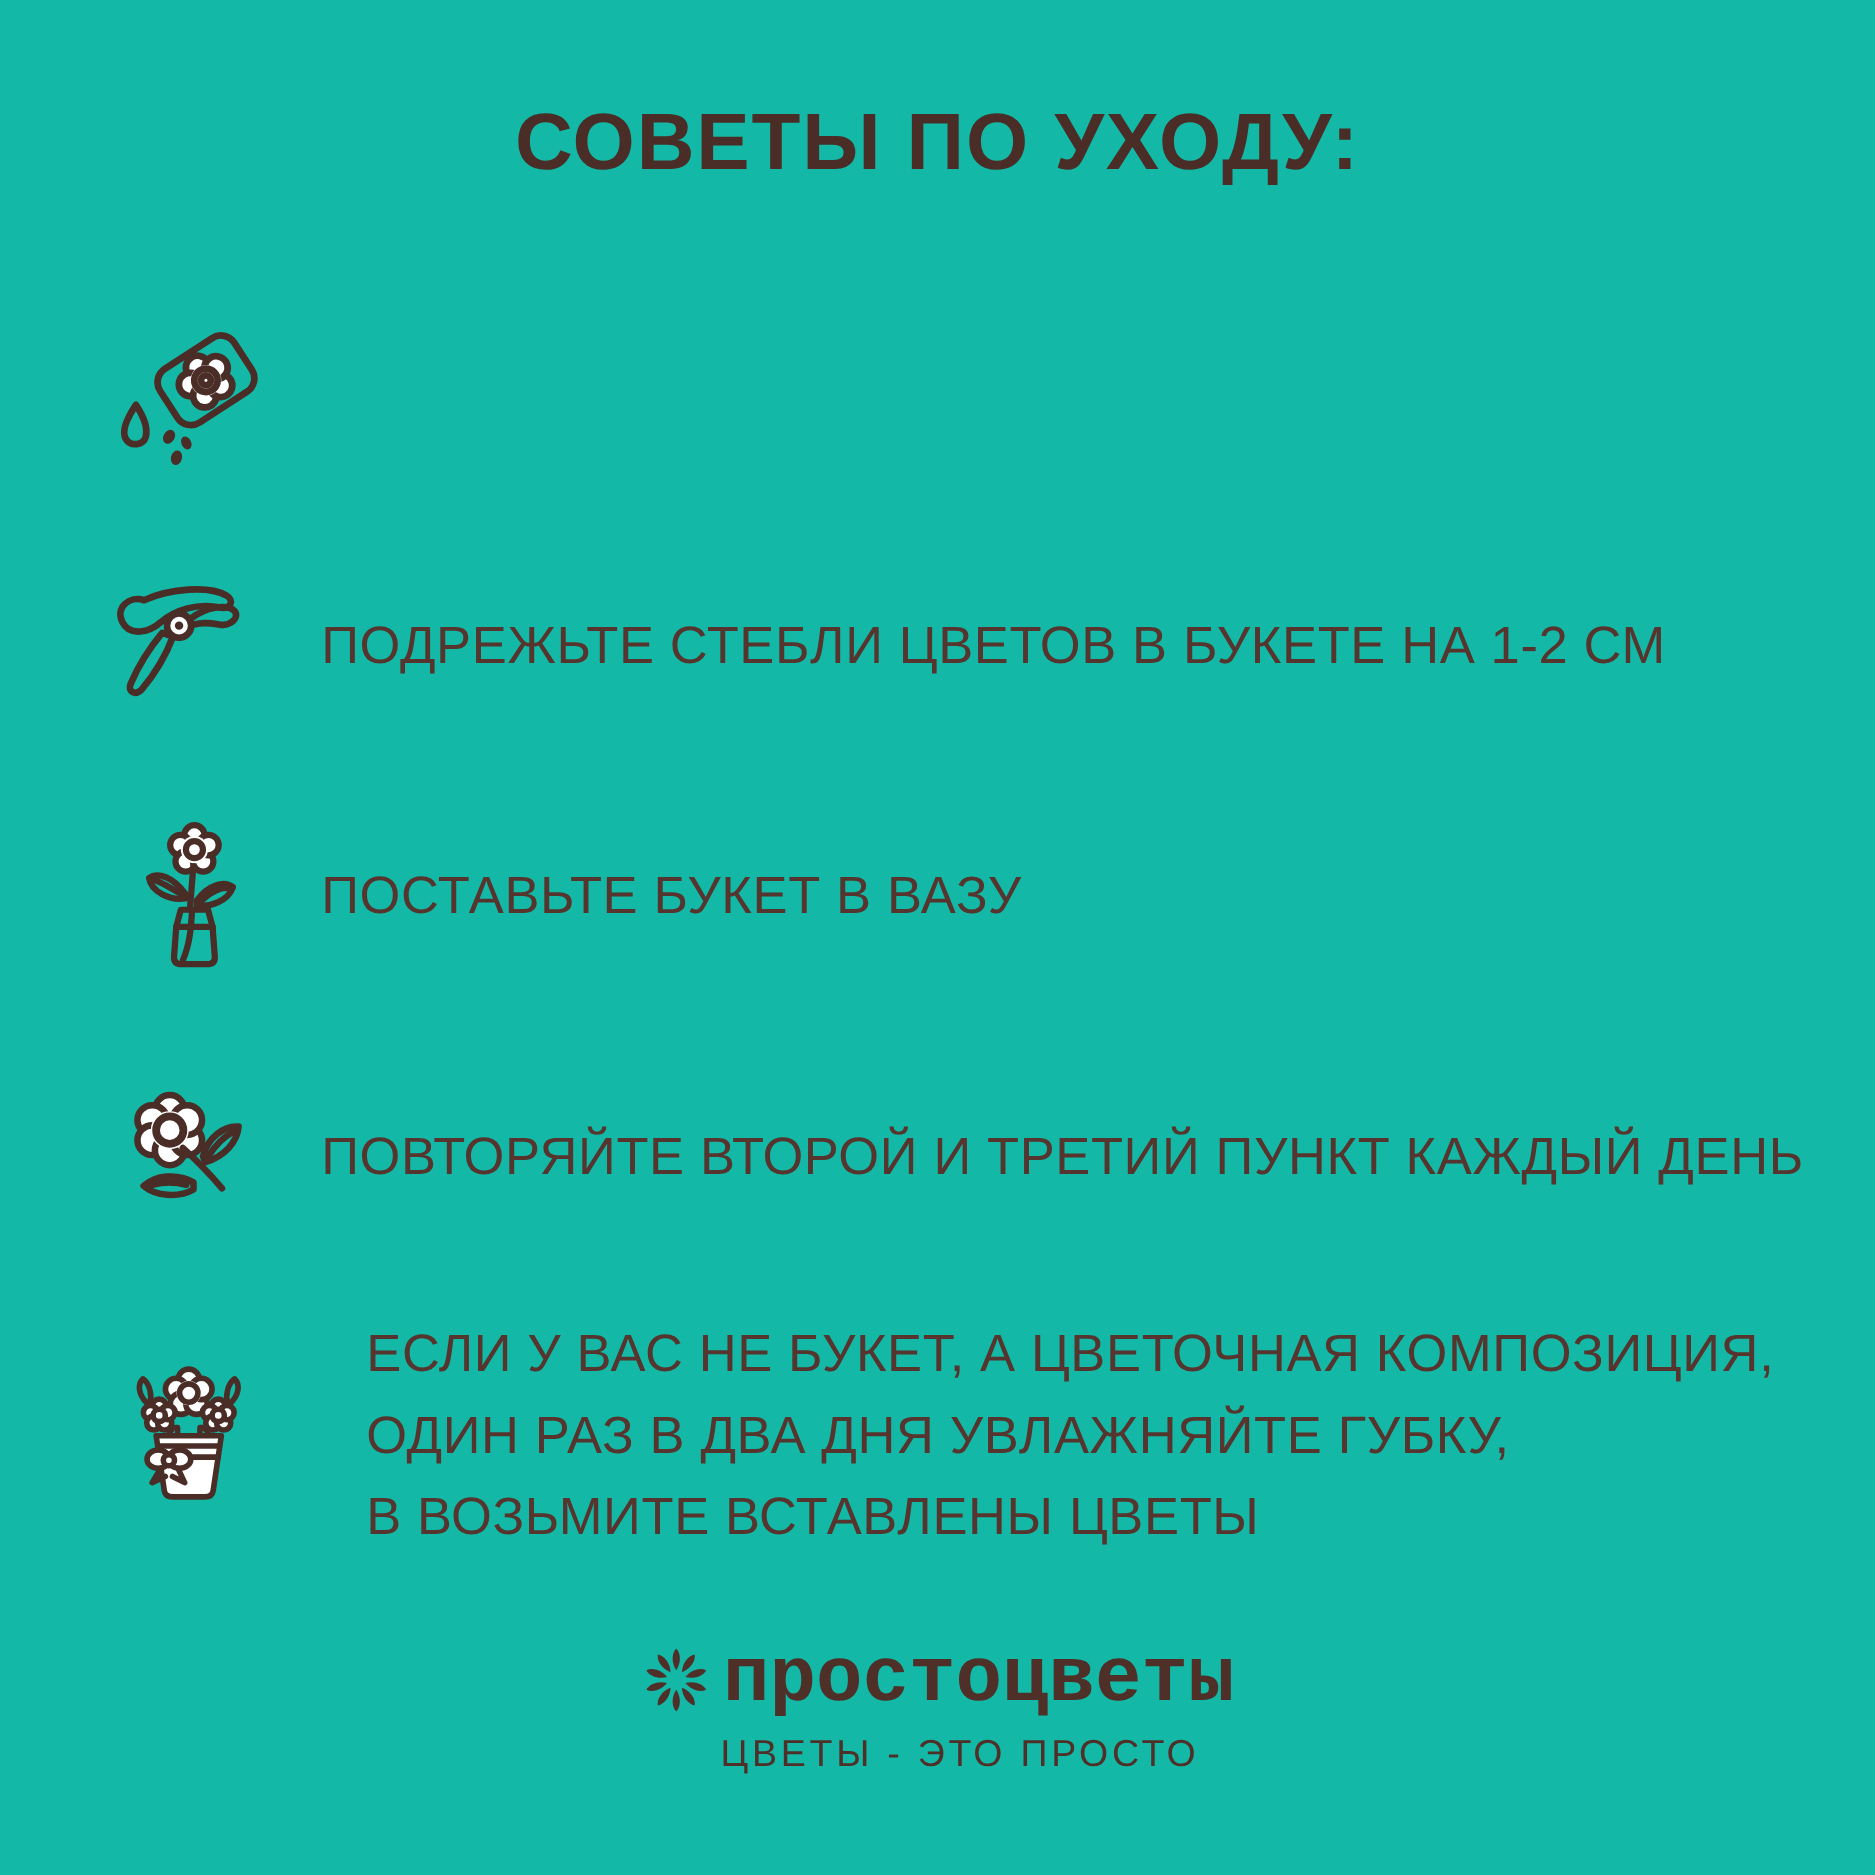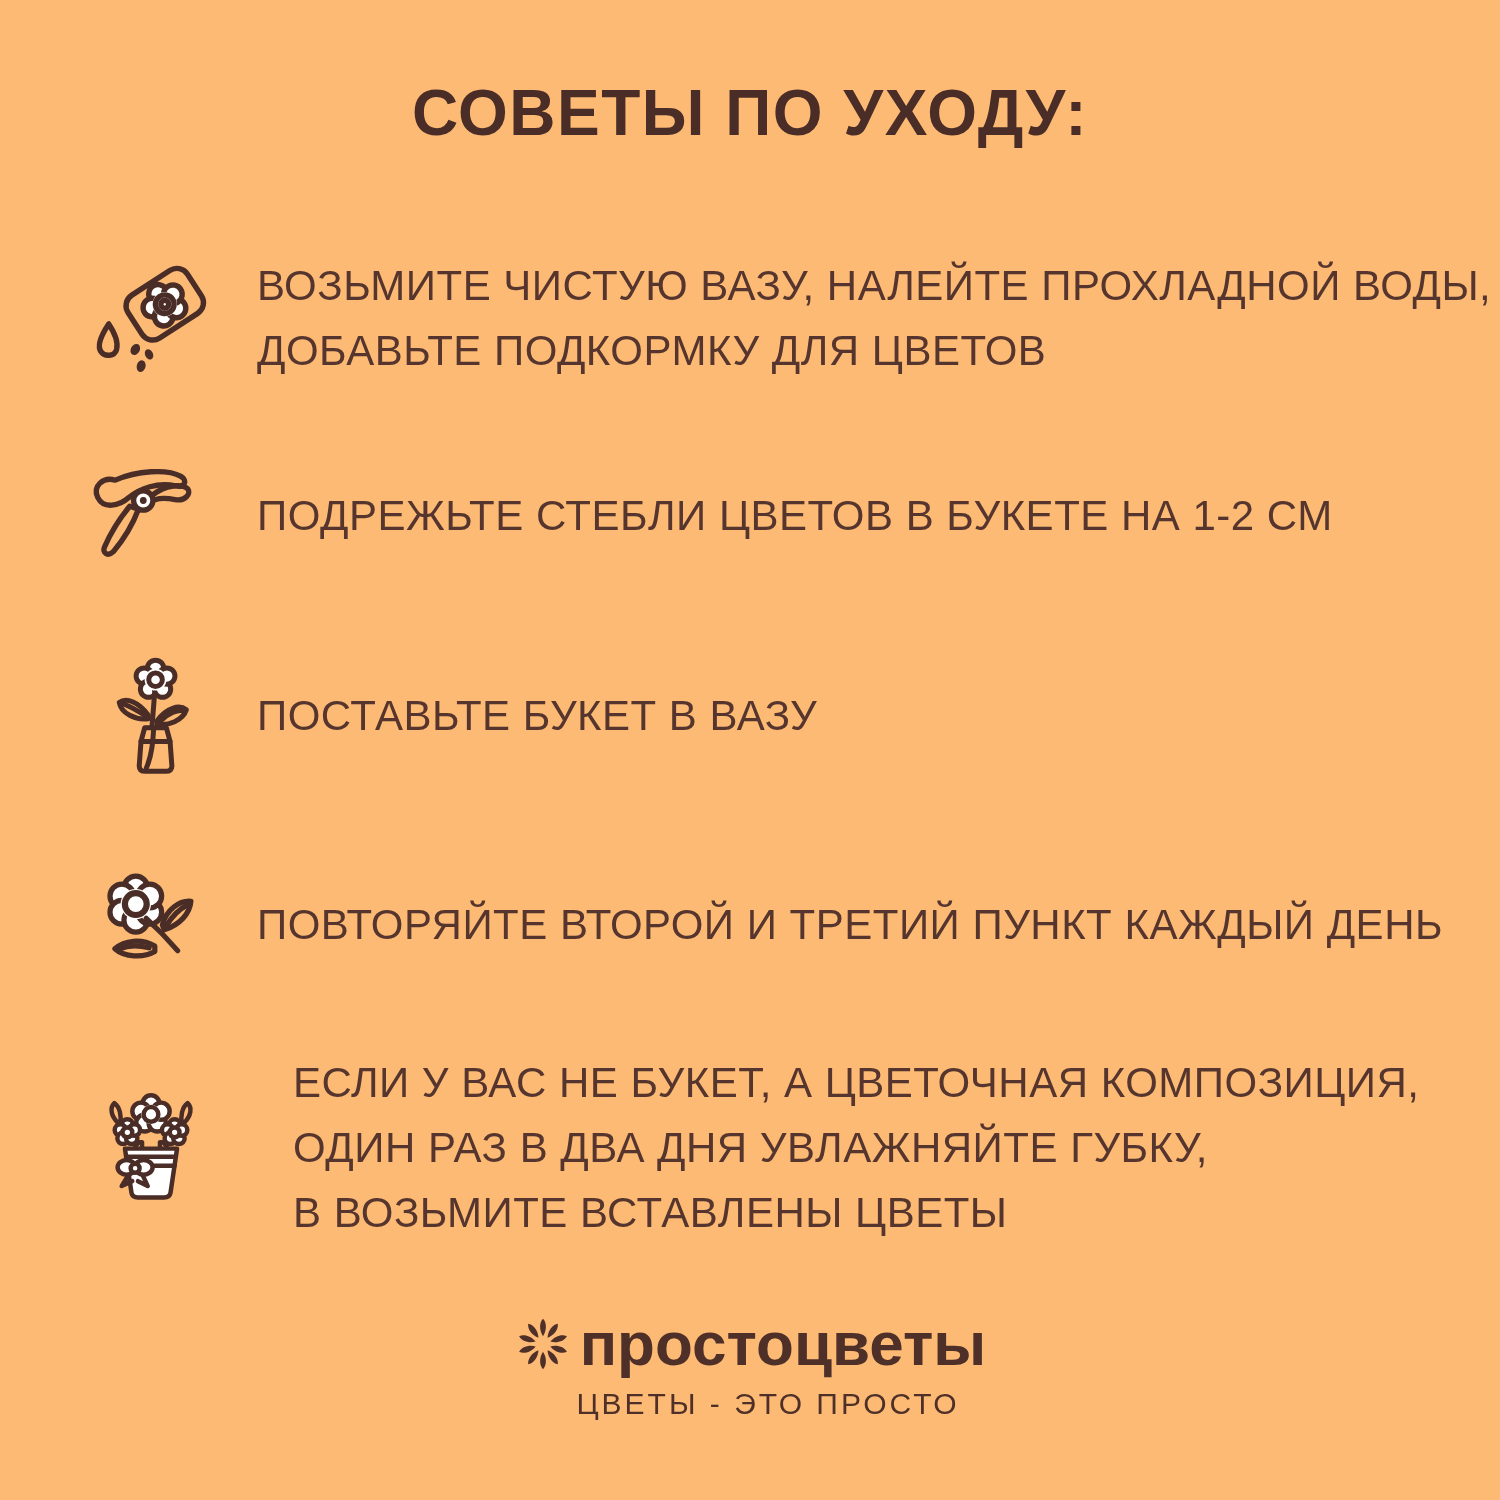--- a/index.html
+++ b/index.html
@@ -1,35 +1,35 @@
 <!DOCTYPE html>
 <html><head>
 <meta charset="utf-8">
 <style>
   html,body{margin:0;padding:0;background:#ffffff;}
   body{width:1500px;height:1500px;font-family:"Liberation Sans",sans-serif;
        --accent:#4a2d26; --text:#55352d; --brand:#4f3029;}
-  .page{position:relative;width:1500px;height:1500px;background:#fdba74;overflow:hidden;}
+  .page{position:relative;width:1500px;height:1500px;background:#14b8a6;overflow:hidden;}
   .title{position:absolute;top:76px;left:0;width:100%;margin:0;text-align:center;
          font-size:64px;line-height:74px;font-weight:700;letter-spacing:1.5px;
          color:var(--accent);}
   .tip{position:absolute;left:85px;right:40px;display:flex;align-items:center;}
   .tip .icon{width:132px;flex:0 0 132px;display:flex;justify-content:center;align-items:center;
              color:var(--accent);}
   .tip .text{margin-left:40px;font-size:42px;line-height:65px;letter-spacing:.5px;
              color:var(--text);white-space:nowrap;}
   #tip-1{top:238px;height:160px;}
   #tip-2{top:445px;height:140px;}
   #tip-3{top:638px;height:155px;}
   #tip-4{top:852px;height:145px;}
   #tip-5{top:1038px;height:218px;gap:36px;}
   .footer{position:absolute;top:1308px;left:0;width:100%;text-align:center;color:var(--brand);}
   .brand-row{display:flex;align-items:center;justify-content:center;gap:8px;}
   .brand-flower{color:var(--brand);}
-  .brand-name{font-size:62px;font-weight:700;letter-spacing:0;color:var(--brand);}
+  .brand-name{font-size:62px;font-weight:700;letter-spacing:0;color:var(--brand);font-family:Liberation Mono, monospace;}
   .tagline{margin-top:8px;padding-left:36px;font-size:30px;letter-spacing:3px;color:var(--brand);}
   svg{display:block;}
 </style>
 </head>
 <body style="--accent: #4a2d26; --text: #55352d; --brand: #4f3029;">
 
 <div class="page">
 
   <h1 class="title">СОВЕТЫ ПО УХОДУ:</h1>
 
@@ -48,24 +48,20 @@
             <circle cx="79" cy="46" r="12.5" fill="#fff" stroke="none"></circle>
             <circle cx="79" cy="46" r="9.5"></circle>
             <circle cx="79" cy="46" r="4"></circle>
           </g>
         </g>
         <ellipse cx="49" cy="92" rx="4.5" ry="6" fill="currentColor" stroke="none" transform="rotate(30 49 92)"></ellipse>
         <ellipse cx="63" cy="97" rx="4" ry="5.5" fill="currentColor" stroke="none" transform="rotate(-25 63 97)"></ellipse>
         <ellipse cx="55" cy="109" rx="4.5" ry="6" fill="currentColor" stroke="none" transform="rotate(15 55 109)"></ellipse>
       </svg>
     </span>
-    <div class="text">
-      <div>ВОЗЬМИТЕ ЧИСТУЮ ВАЗУ, НАЛЕЙТЕ ПРОХЛАДНОЙ ВОДЫ,</div>
-      <div>ДОБАВЬТЕ ПОДКОРМКУ ДЛЯ ЦВЕТОВ</div>
-    </div>
   </div>
 
   <div class="tip" id="tip-2">
     <span class="icon">
       <svg width="126" height="116" viewBox="0 0 130 120" fill="none" stroke="currentColor" stroke-width="5.5" stroke-linecap="round" stroke-linejoin="round">
         <path d="M10,42 C4,30 16,20 28,24 C50,14 82,12 96,20 C103,24 100,32 91,30 C72,26 54,32 42,42 C32,51 16,54 10,42 Z"></path>
         <path d="M67,39 C80,29 97,27 103,33 C107,38 100,46 90,44 C84,43 76,42 70,44"></path>
         <path d="M52,54 C46,70 36,86 26,98 C21,103 14,100 17,93 C23,79 33,63 43,51 Z"></path>
         <circle cx="57" cy="45" r="10" fill="#fff"></circle>
         <circle cx="57" cy="45" r="3.5" fill="currentColor" stroke="none"></circle>

